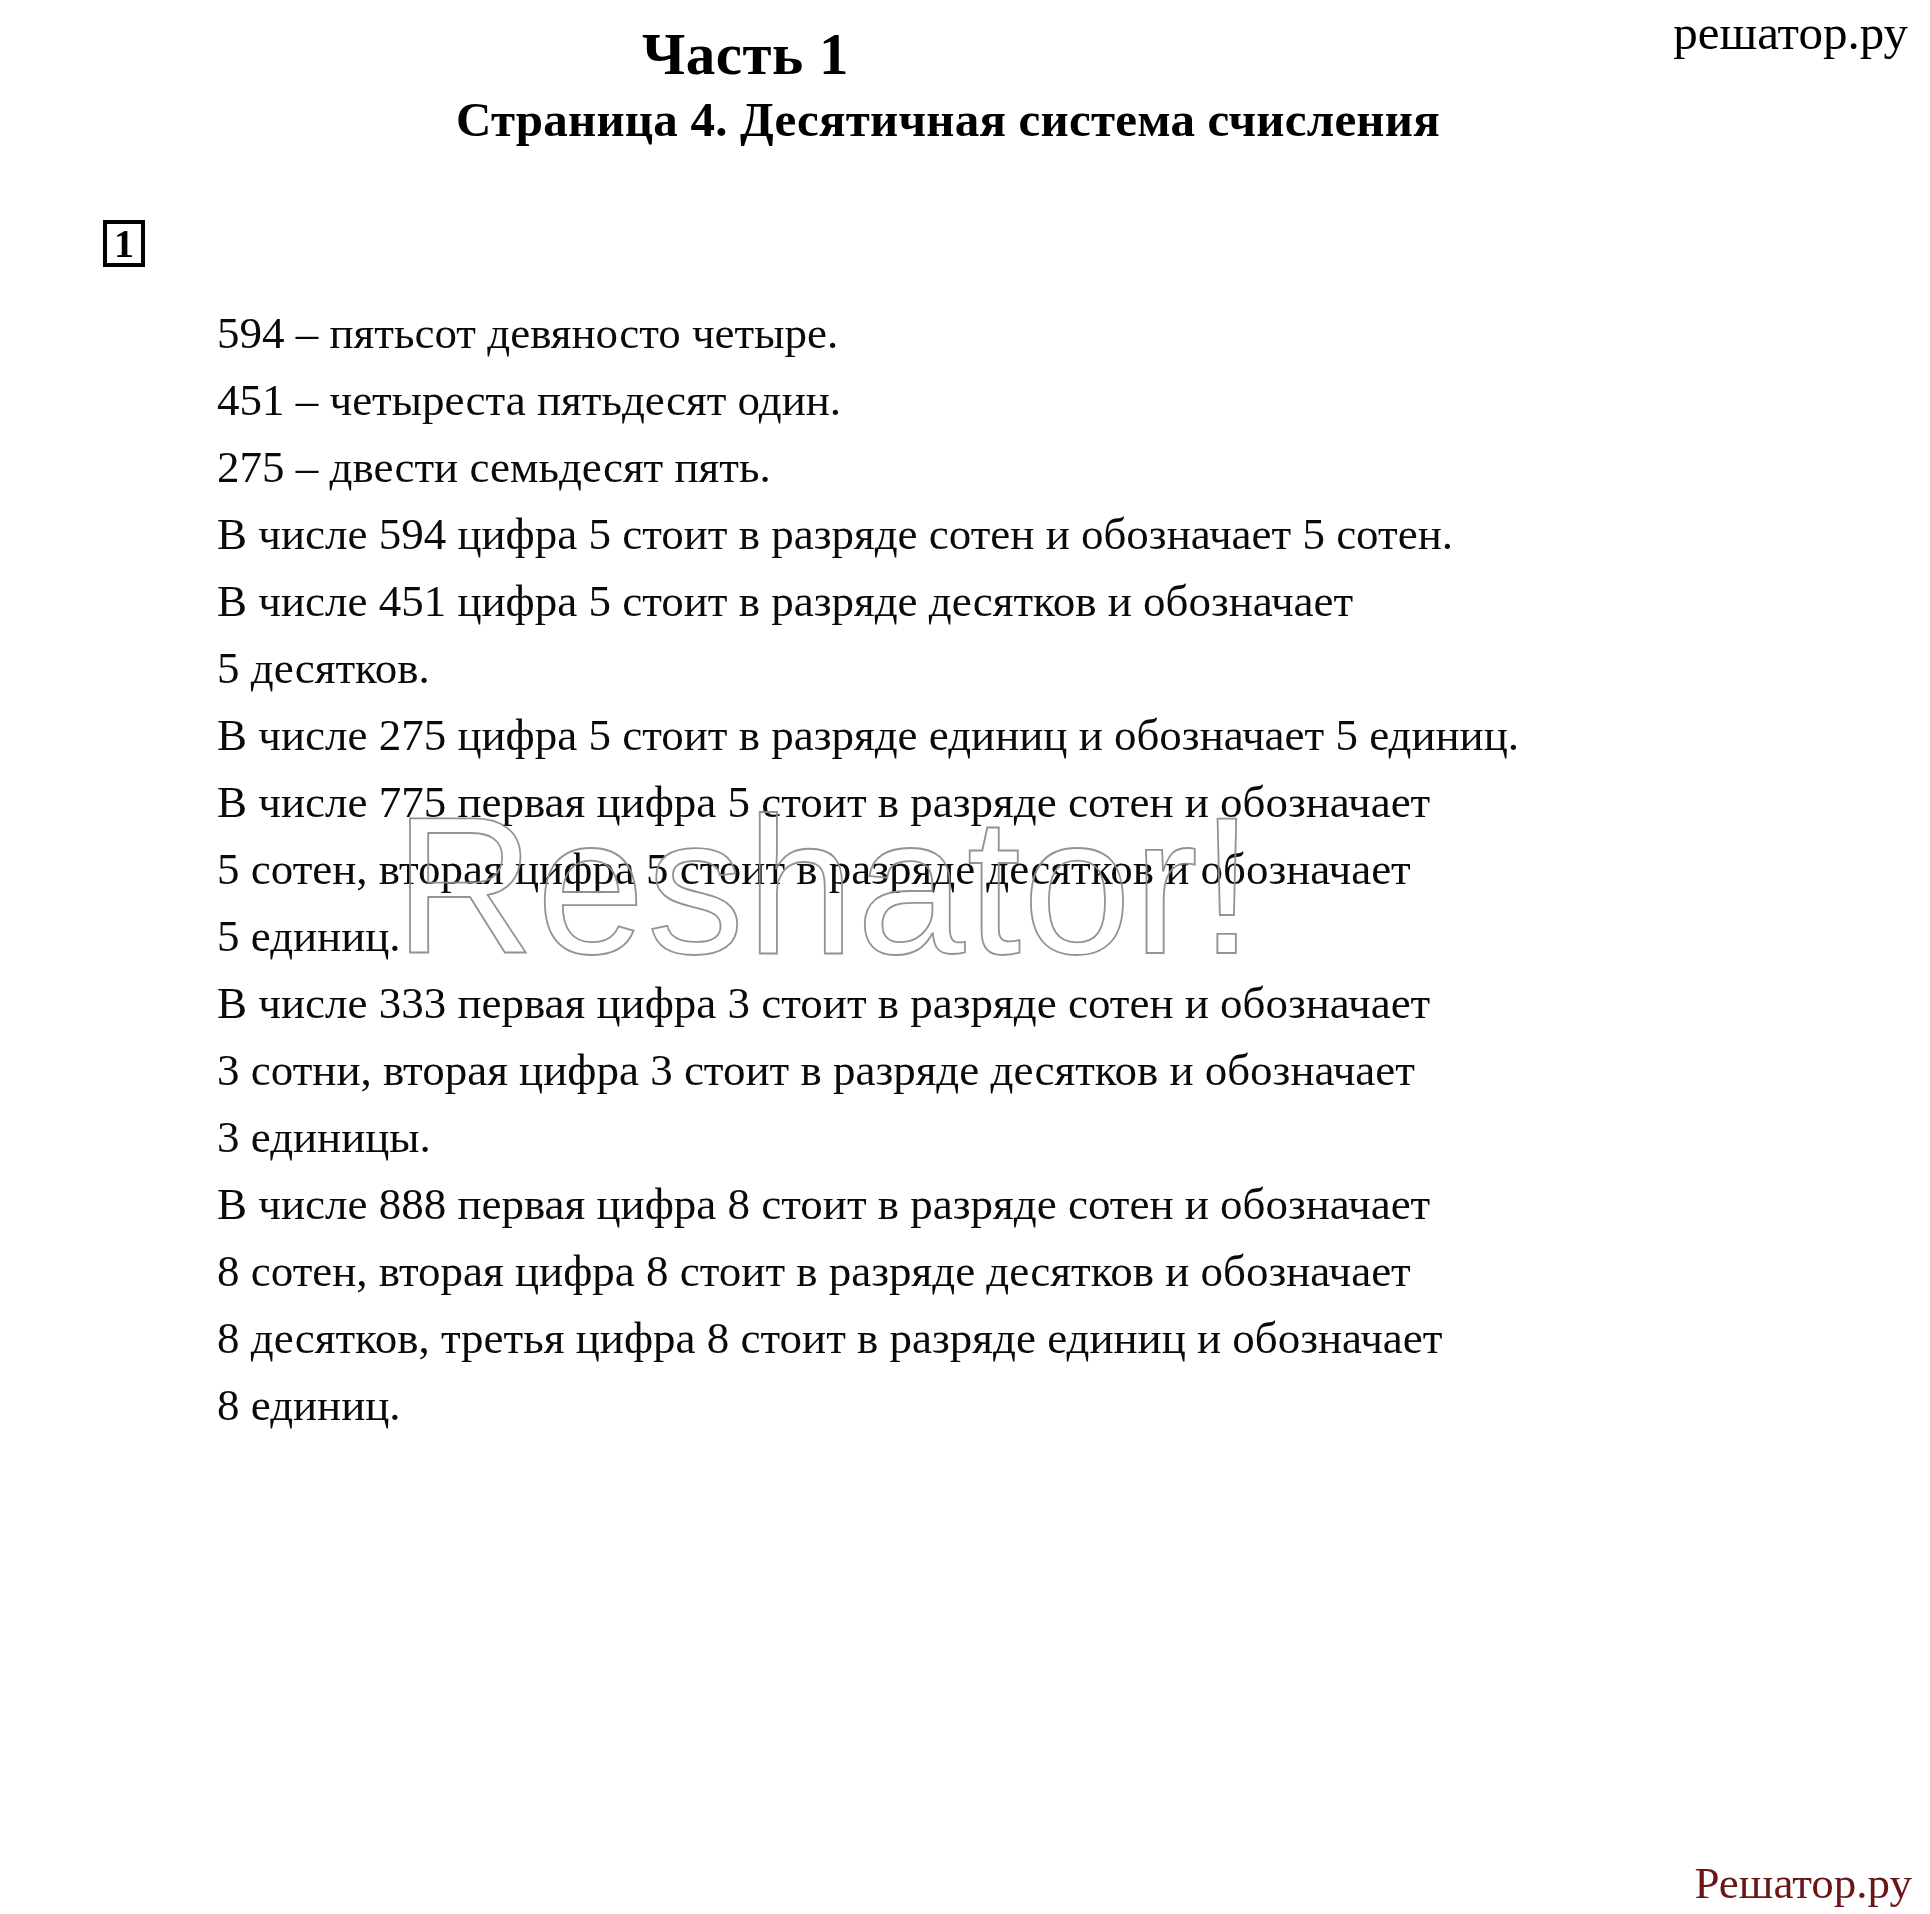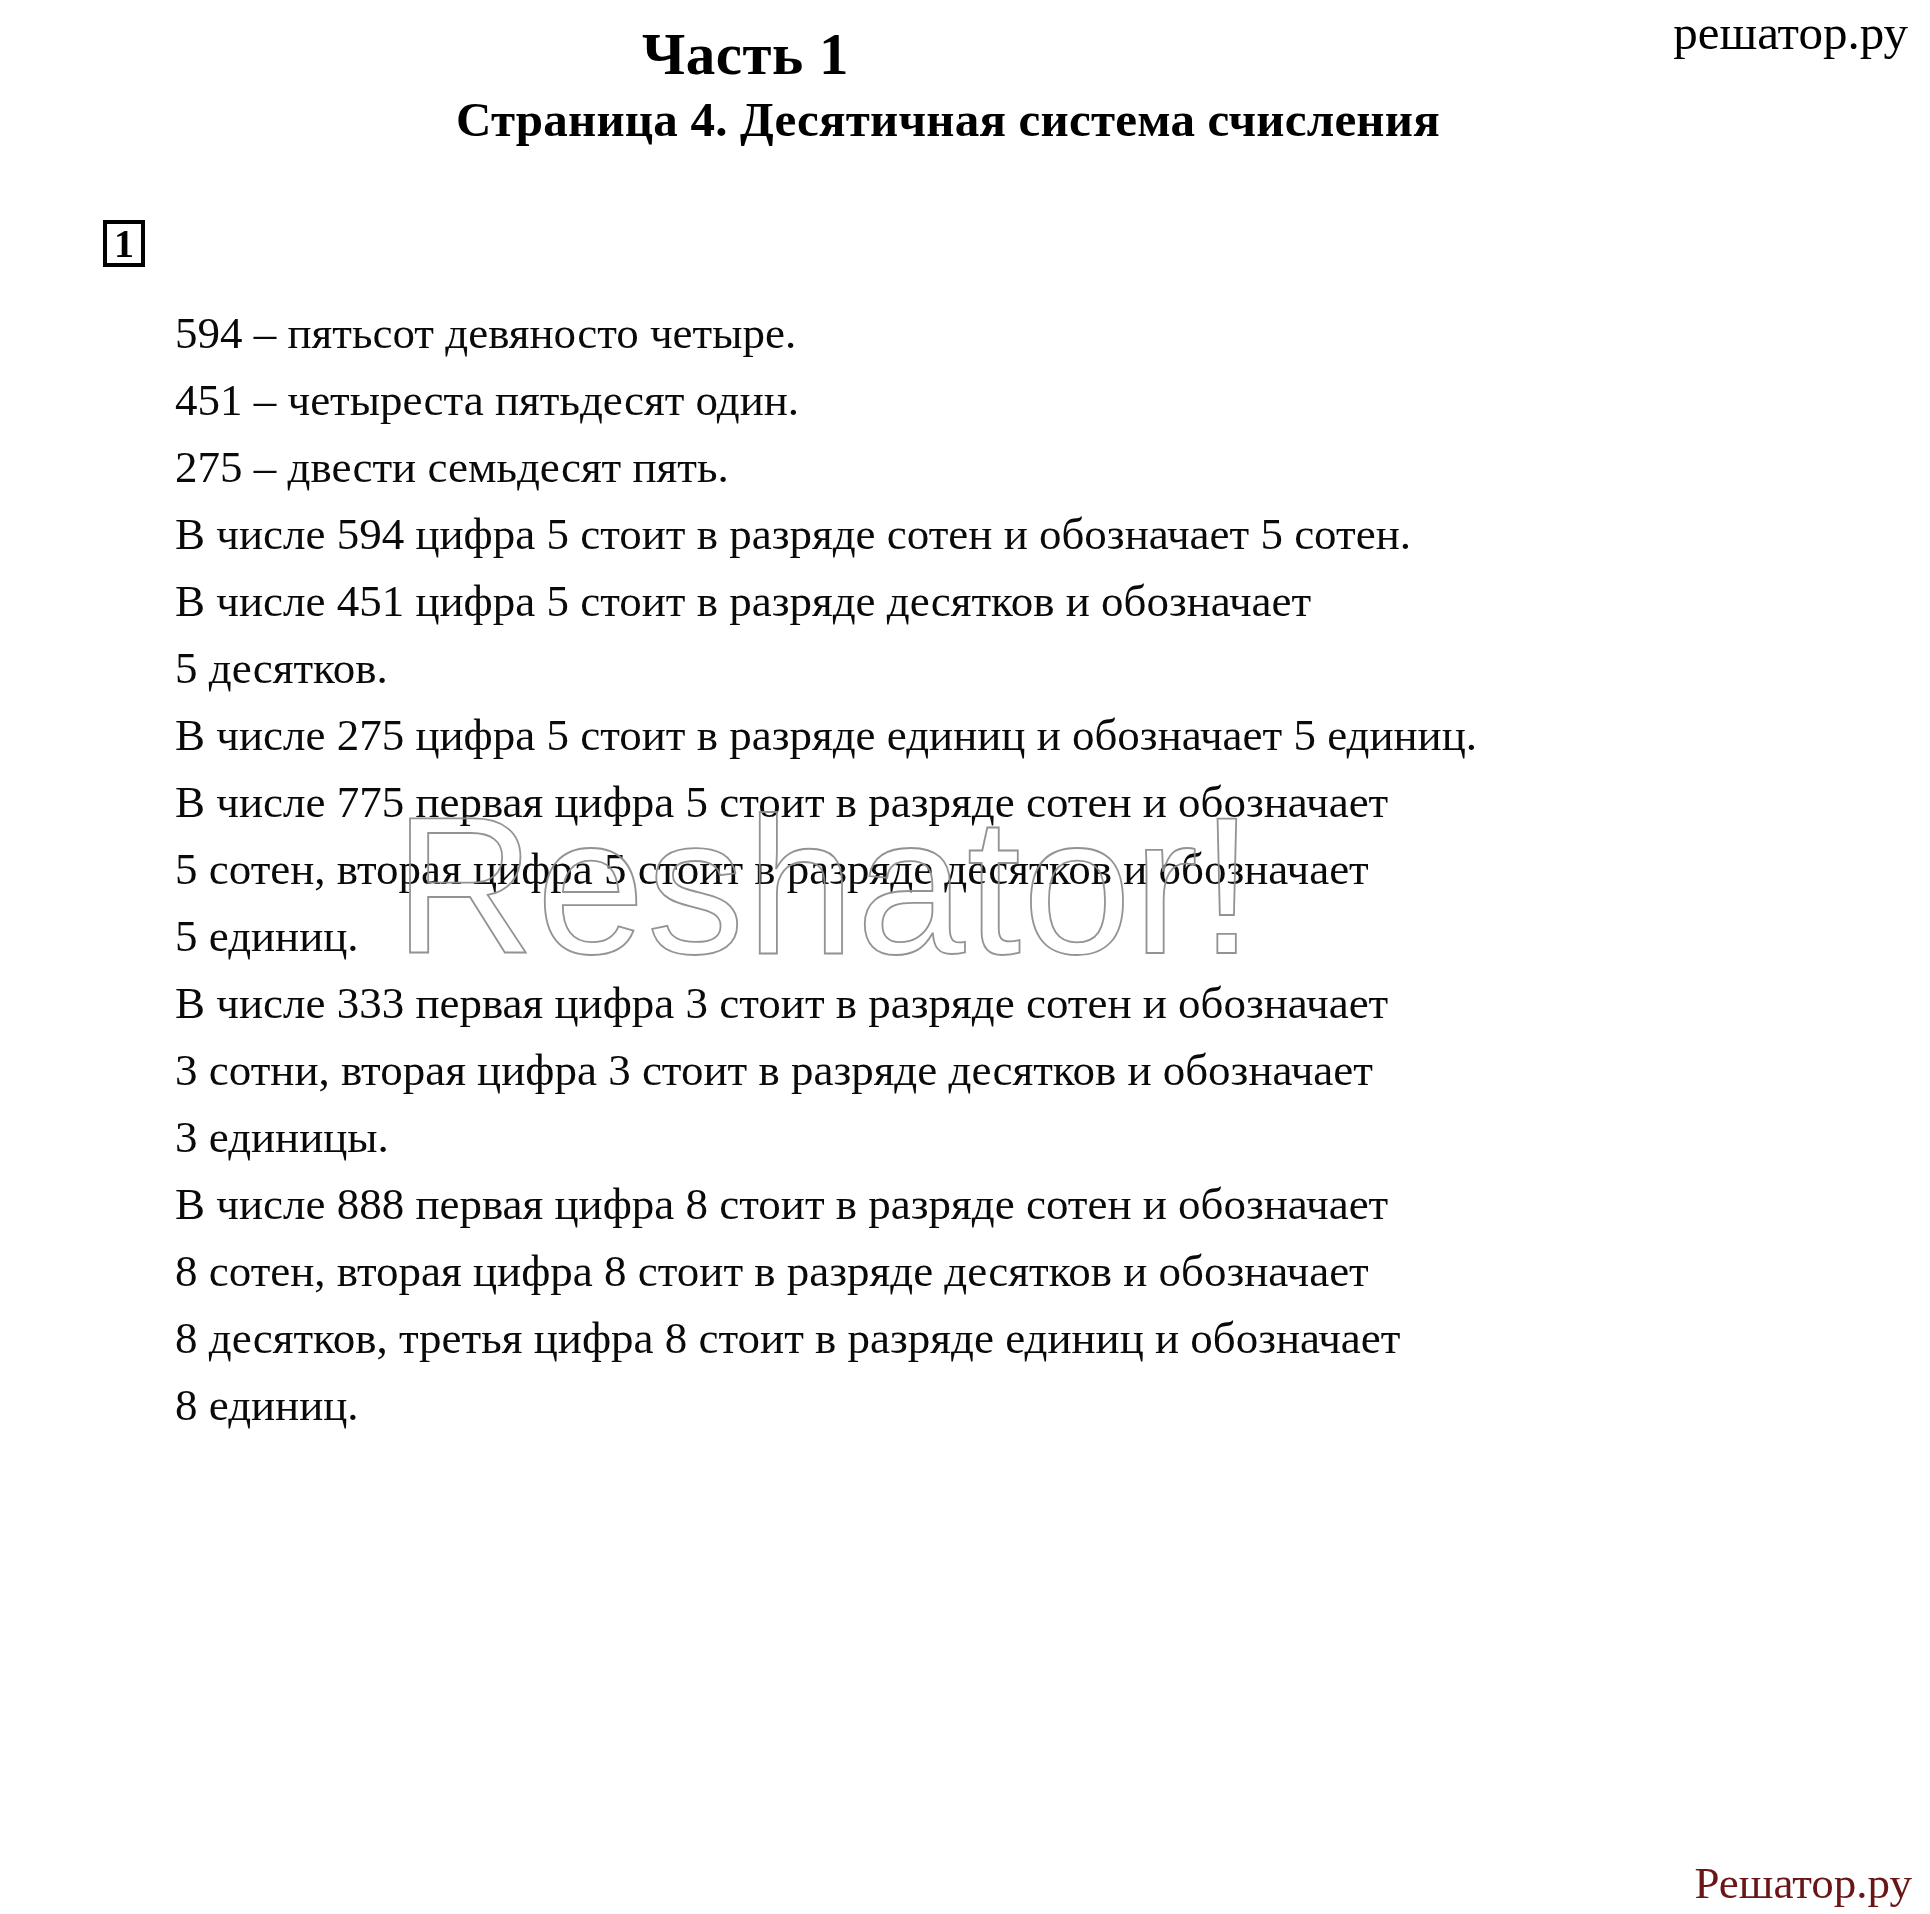--- a/index.html
+++ b/index.html
@@ -74,20 +74,21 @@
     left: 175px;
     width: 1691px;
   }
   .body-line {
     font-size: 45px;
     line-height: 67px;
     height: 67px;
     white-space: nowrap;
     color: #0a0a0a;
     font-family: "Liberation Serif", "DejaVu Serif", serif;
+    margin-left: 42px;
   }
 
   
   .watermark {
     position: absolute;
     left: 382px;
     top: 788px;
     font-size: 195px;
     line-height: 195px;
     font-family: Liberation Sans, sans-serif;

